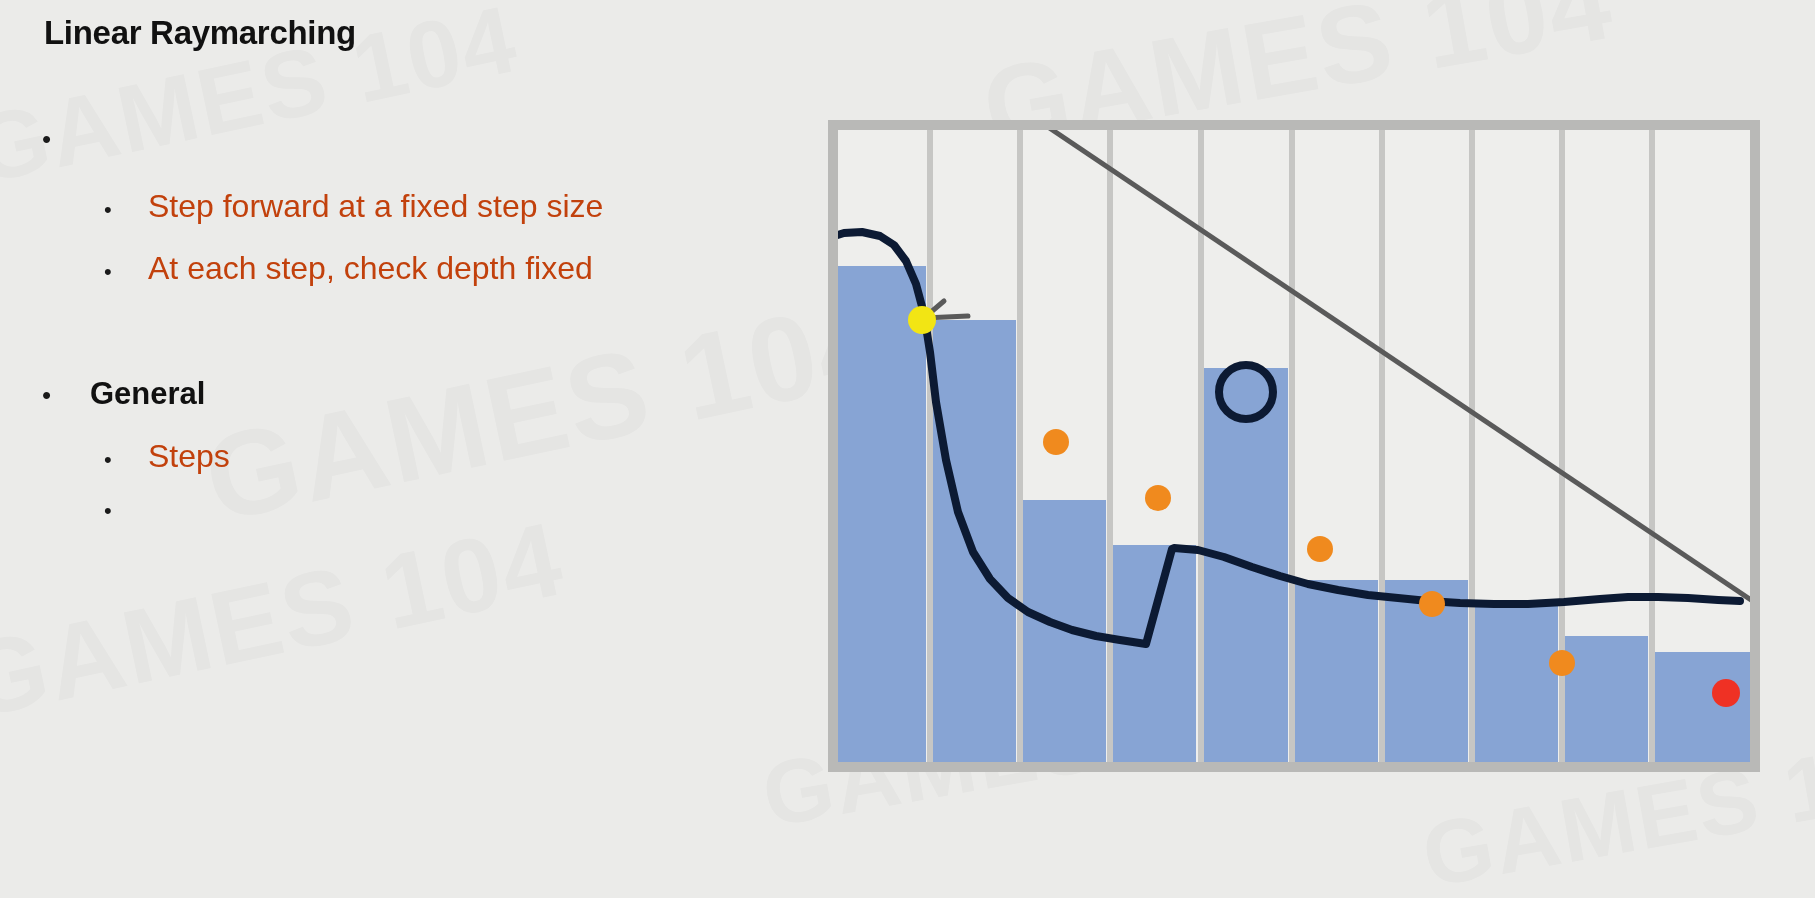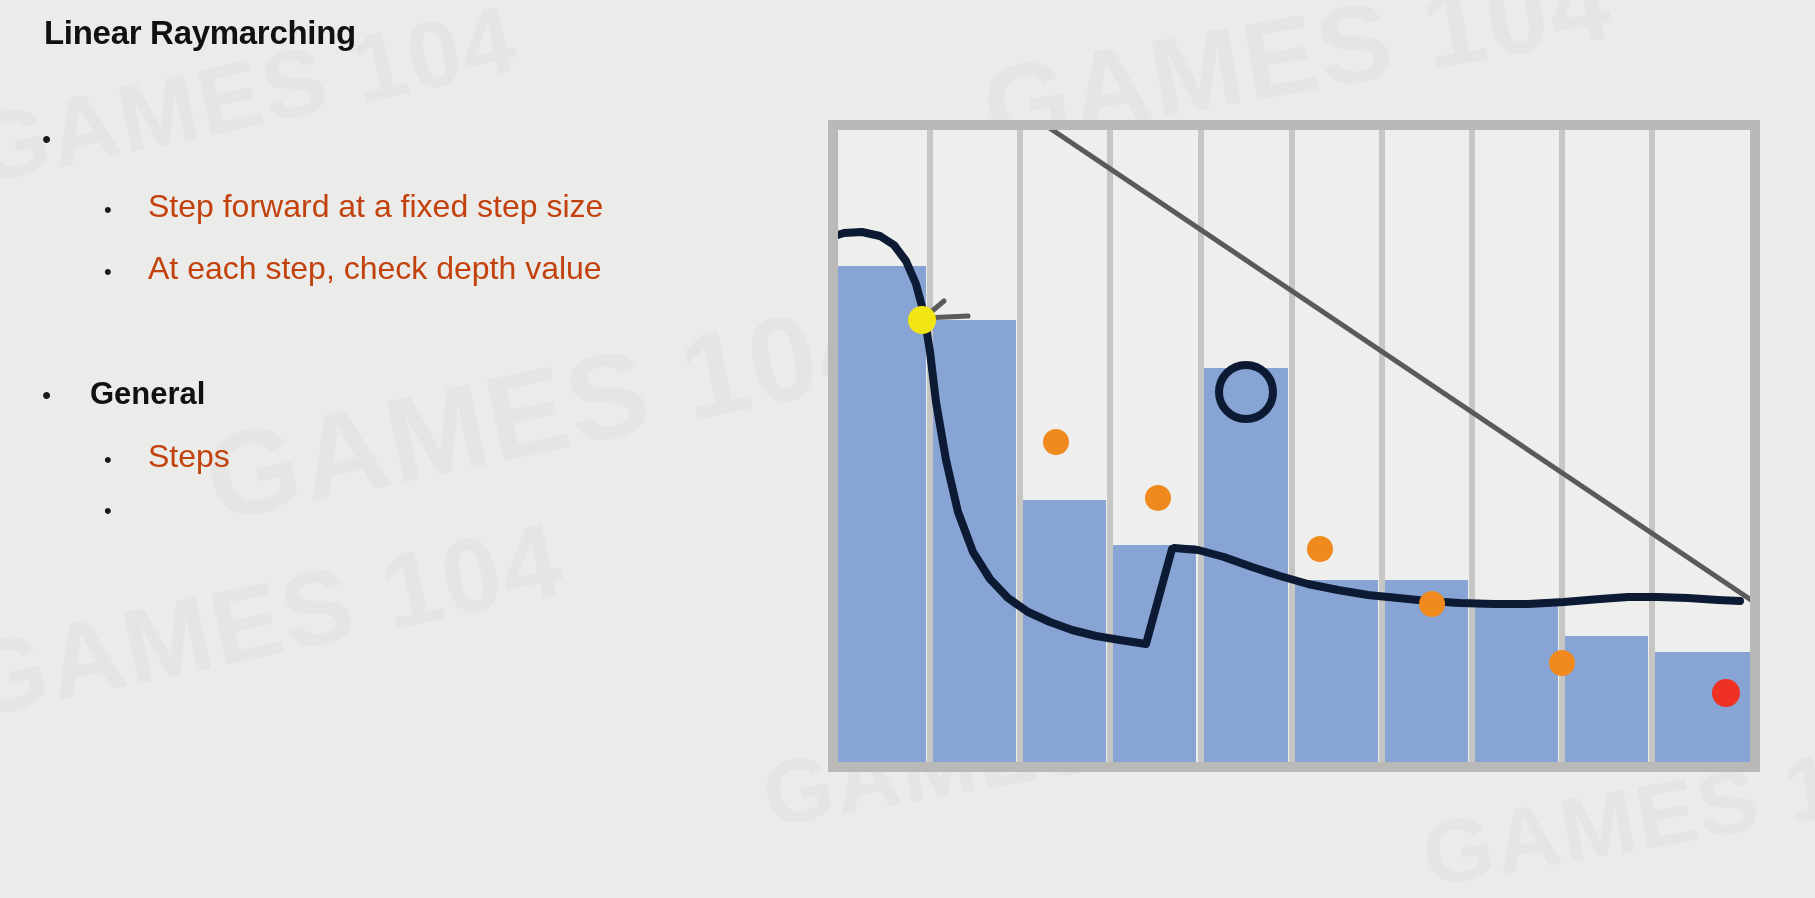--- a/index.html
+++ b/index.html
@@ -97,21 +97,21 @@
     <span class="bullet-dot">•</span>
   </div>
 
   <div class="bullet-row lvl2" id="r2">
     <span class="bullet-dot">•</span>
     <span class="bullet-text">Step forward at a fixed step size</span>
   </div>
 
   <div class="bullet-row lvl2" id="r3">
     <span class="bullet-dot">•</span>
-    <span class="bullet-text">At each step, check depth value</span>
+    <span class="bullet-text">At each step, check depth fixed</span>
   </div>
 
   <div class="bullet-row lvl1" id="r4">
     <span class="bullet-dot">•</span>
     <span class="bullet-text">General</span>
   </div>
 
   <div class="bullet-row lvl2" id="r5">
     <span class="bullet-dot">•</span>
     <span class="bullet-text">Steps</span>

